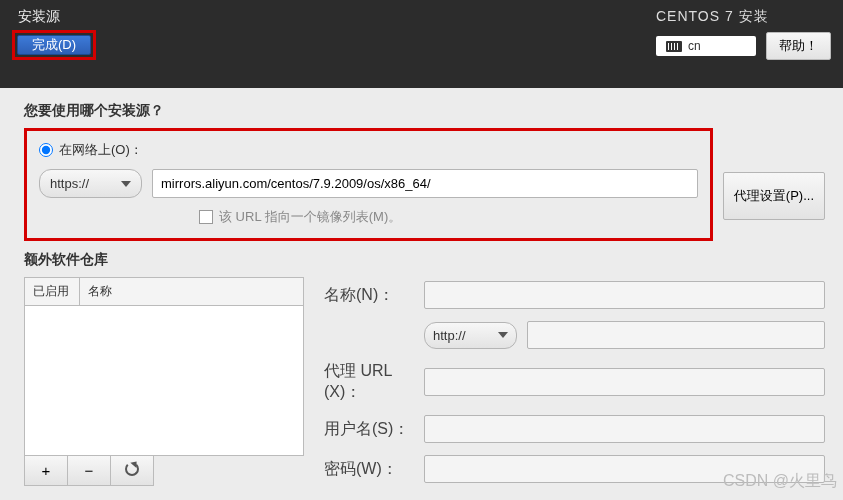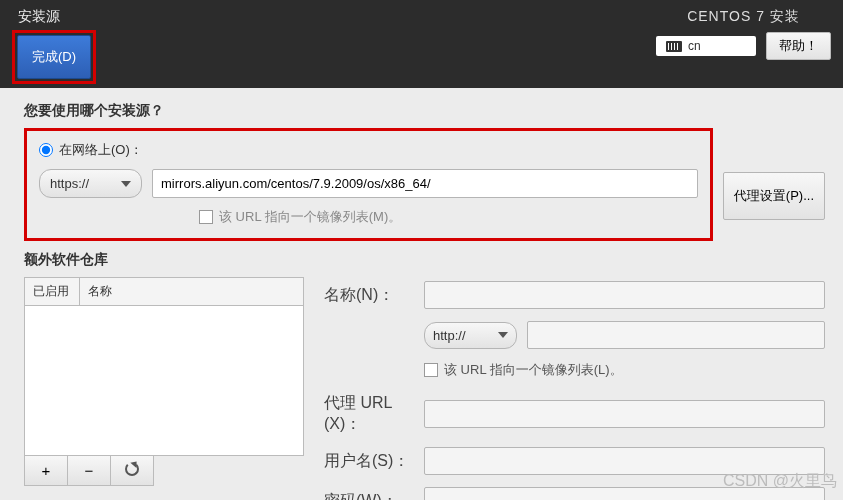--- a/index.html
+++ b/index.html
@@ -3,22 +3,22 @@
 <meta charset="utf-8">
 <style>
   * { box-sizing: border-box; margin: 0; padding: 0; font-family: "Microsoft YaHei", "PingFang SC", sans-serif; }
   body { width: 843px; height: 500px; background: #ececec; font-size: 13px; color: #333; overflow: hidden; }
 
   
   .header { background: #2c2c2c; height: 88px; color: #fff; display: flex; justify-content: space-between; padding: 8px 12px 0 12px; position: relative; }
   .header-left { display: flex; flex-direction: column; gap: 4px; }
   .header-title { font-size: 14px; color: #eee; padding-left: 6px; }
   .done-btn-wrap { border: 3px solid #d40000; padding: 2px; display: inline-block; }
-  .done-btn { background: linear-gradient(#3d7bd9,#2d5fb5); border: 1px solid #1c4a8f; color: #fff; padding: 12px 14px; font-size: 13px; cursor: pointer; border-radius: 2px; }
-  .header-right { display: flex; flex-direction: column; align-items: center; gap: 6px; }
+  .done-btn { background: linear-gradient(#3d7bd9,#2d5fb5); border: 1px solid #1c4a8f; color: #fff; padding: 0 14px; font-size: 13px; cursor: pointer; border-radius: 2px; }
+  .header-right { display: flex; flex-direction: column; align-items: flex-start; gap: 6px; }
   .header-right-title { font-size: 14px; letter-spacing: 1px; color: #ddd; }
   .header-right-row { display: flex; gap: 10px; align-items: center; }
   .lang-box { background: #fff; color: #333; padding: 3px 10px; border-radius: 2px; display: flex; align-items: center; gap: 6px; font-size: 12px; width: 100px; }
   .kbd-icon { width: 16px; height: 11px; background: #333; border-radius: 1px; position: relative; }
   .kbd-icon::after { content:""; position:absolute; inset:2px; background: repeating-linear-gradient(90deg,#fff 0 1px,#333 1px 3px); }
   .help-btn { background: linear-gradient(#f7f7f7,#e3e3e3); border: 1px solid #bbb; padding: 4px 12px; font-size: 13px; cursor: pointer; border-radius: 2px; }
 
   .content { padding: 14px 18px 0 24px; }
 
   .section-label { font-weight: bold; font-size: 14px; margin-bottom: 8px; }
@@ -130,24 +130,20 @@
         <div class="form-input"></div>
       </div>
       <div class="form-row">
         <div class="form-label"></div>
         <div class="dropdown">
           <span>http://</span>
           <span class="chev"></span>
         </div>
         <div class="form-input"></div>
       </div>
-      <div class="mirror-row2">
-        <span class="checkbox"></span>
-        <span>该 URL 指向一个镜像列表(L)。</span>
-      </div>
       <div class="form-row">
         <div class="form-label">代理 URL (X)：</div>
         <div class="form-input"></div>
       </div>
       <div class="form-row">
         <div class="form-label">用户名(S)：</div>
         <div class="form-input"></div>
       </div>
       <div class="form-row">
         <div class="form-label">密码(W)：</div>

